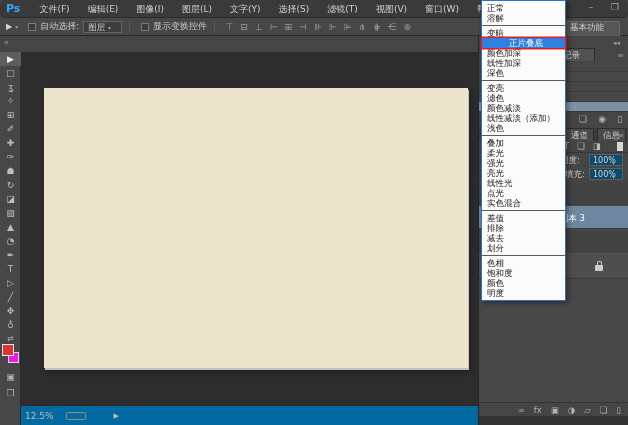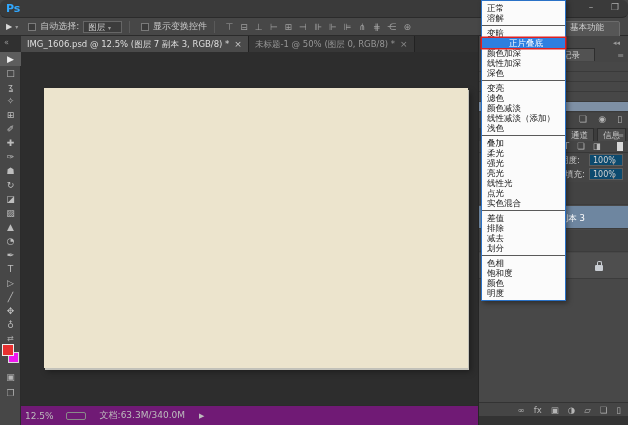--- a/index.html
+++ b/index.html
@@ -53,21 +53,21 @@
   #swatch-bg { position:absolute; left:8px; top:352px; width:11px; height:11px; border:1px solid #ddd; }
   #swatch-fg { position:absolute; left:2px; top:344px; width:12px; height:12px; border:1px solid #eee; }
   .tool-bottom { position:absolute; left:0; width:21px; text-align:center; color:#b5b5b5; font-size:9px; }
 
   
   #canvasarea { left:21px; top:52px; width:457px; height:353px; background:#2d2d2d; }
   #canvas { position:absolute; left:23px; top:36px; width:424px; height:280px;
     box-shadow:1px 2px 0 rgba(250,248,238,.75), 3px 4px 6px rgba(0,0,0,.35); }
 
   
-  #statusbar { left:21px; top:405px; width:457px; height:20px; background:#701a75;
+  #statusbar { left:21px; top:405px; width:457px; height:20px; background:#0369a1;
     border-top:1px solid #2b2b2b; display:flex; align-items:center; font-size:9px; color:#bdbdbd; }
   #status-zoom { margin-left:4px; }
   #status-scrub { width:20px; height:8px; border:1px solid #8a8a8a; border-radius:2px; margin:0 14px 0 12px; }
   #status-arrow { margin-left:14px; font-size:7px; color:#bdbdbd; }
 
   
   #rightdock { left:478px; top:36px; width:150px; height:389px; background:#454545;
     border-left:1px solid #262626; }
   #dock-collapse { position:absolute; right:8px; top:3px; color:#9a9a9a; font-size:7px; }
   #history-tab { position:absolute; left:62px; top:12px; width:54px; height:13px; background:#525252;
@@ -121,20 +121,32 @@
     box-shadow:0 0 0 1.5px var(--dd-red,#e02020); position:relative; z-index:2;text-align:center; }
   .bm-sep { border-top:1px solid #5a5a5a; margin:2px 0; }
 </style>
 </head>
 <body>
 
 <div id="app">
 
   <div id="menubar" class="abs">
     <span id="ps-logo">Ps</span>
+    <div id="menu-items" style="display: flex;">
+        <span class="menu-item">文件(F)</span>
+        <span class="menu-item">编辑(E)</span>
+        <span class="menu-item">图像(I)</span>
+        <span class="menu-item">图层(L)</span>
+        <span class="menu-item">文字(Y)</span>
+        <span class="menu-item">选择(S)</span>
+        <span class="menu-item">滤镜(T)</span>
+        <span class="menu-item">视图(V)</span>
+        <span class="menu-item">窗口(W)</span>
+        <span class="menu-item">帮助(H)</span>
+      </div>
     <div id="win-controls">
       <span>–</span>
       <span>❐</span>
     </div>
   </div>
 
   <div id="optionsbar" class="abs">
     <span id="move-opt-icon">▶</span>
     <span class="caret">▾</span>
     <span class="checkbox"></span>
@@ -156,24 +168,20 @@
         <span class="align-icon">⊫</span>
         <span class="align-icon">⋔</span>
         <span class="align-icon">⋕</span>
         <span class="align-icon">⋲</span>
         <span class="align-icon">⊛</span>
       </div>
   </div>
 
   <div id="workspace-btn" class="abs">基本功能</div>
 
-  <div id="tabbar" class="abs">
-    <div class="doc-tab tab-active"><span>IMG_1606.psd @ 12.5% (图层 7 副本 3, RGB/8) *</span><span class="close">×</span></div>
-    <div class="doc-tab tab-inactive"><span>未标题-1 @ 50% (图层 0, RGB/8) *</span><span class="close">×</span></div>
-  </div>
   <span id="tool-collapse">«</span>
 
   <div id="toolpanel" class="abs">
     <div id="tools">
         <div class="tool selected">▶</div>
         <div class="tool">□</div>
         <div class="tool">ʓ</div>
         <div class="tool">✧</div>
         <div class="tool">⊞</div>
         <div class="tool">✐</div>
@@ -199,21 +207,20 @@
   <div class="tool-bottom" style="top:372px">▣</div>
   <div class="tool-bottom" style="top:388px">❐</div>
 
   <div id="canvasarea" class="abs">
     <div id="canvas" style="background: rgb(236, 228, 205);"></div>
   </div>
 
   <div id="statusbar" class="abs">
     <span id="status-zoom">12.5%</span>
     <span id="status-scrub"></span>
-    <span>文档:63.3M/340.0M</span>
     <span id="status-arrow">▶</span>
   </div>
 
   <div id="rightdock" class="abs">
     <span id="dock-collapse">◂◂</span>
     <div id="history-tab">历史记录</div>
     <span id="history-menu">≡</span>
     <div id="history-list">
       <div class="hist-row"></div>
       <div class="hist-row"></div>

